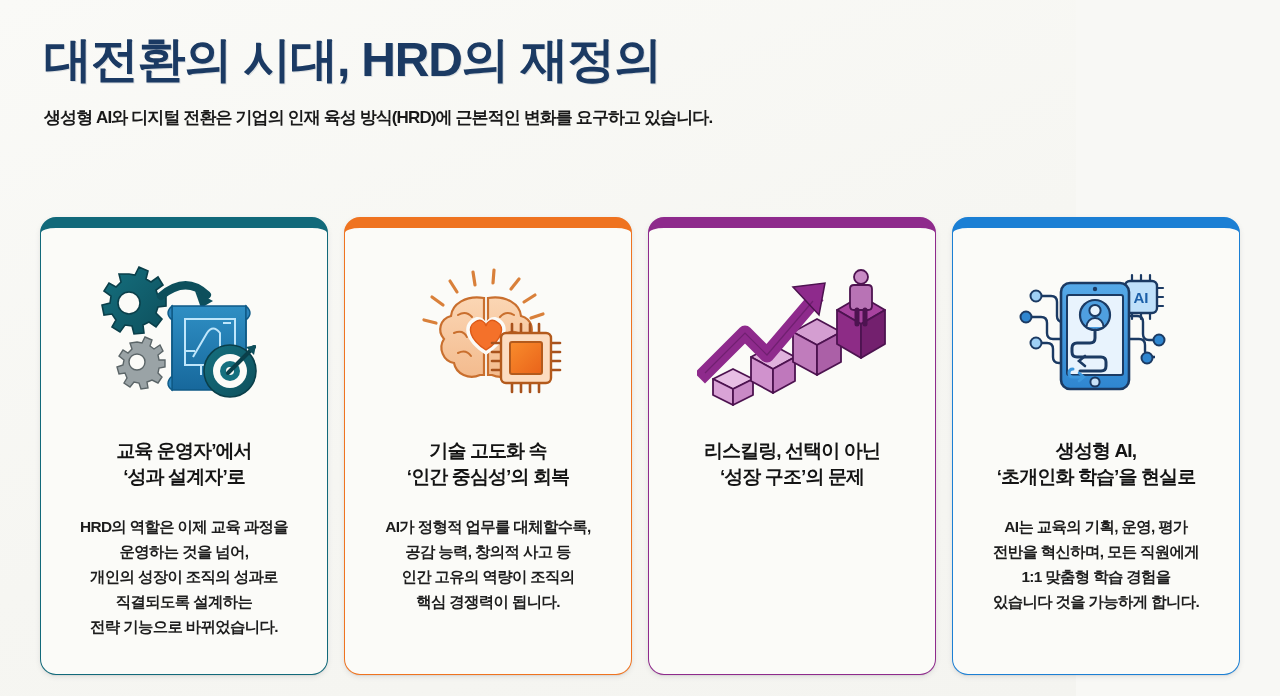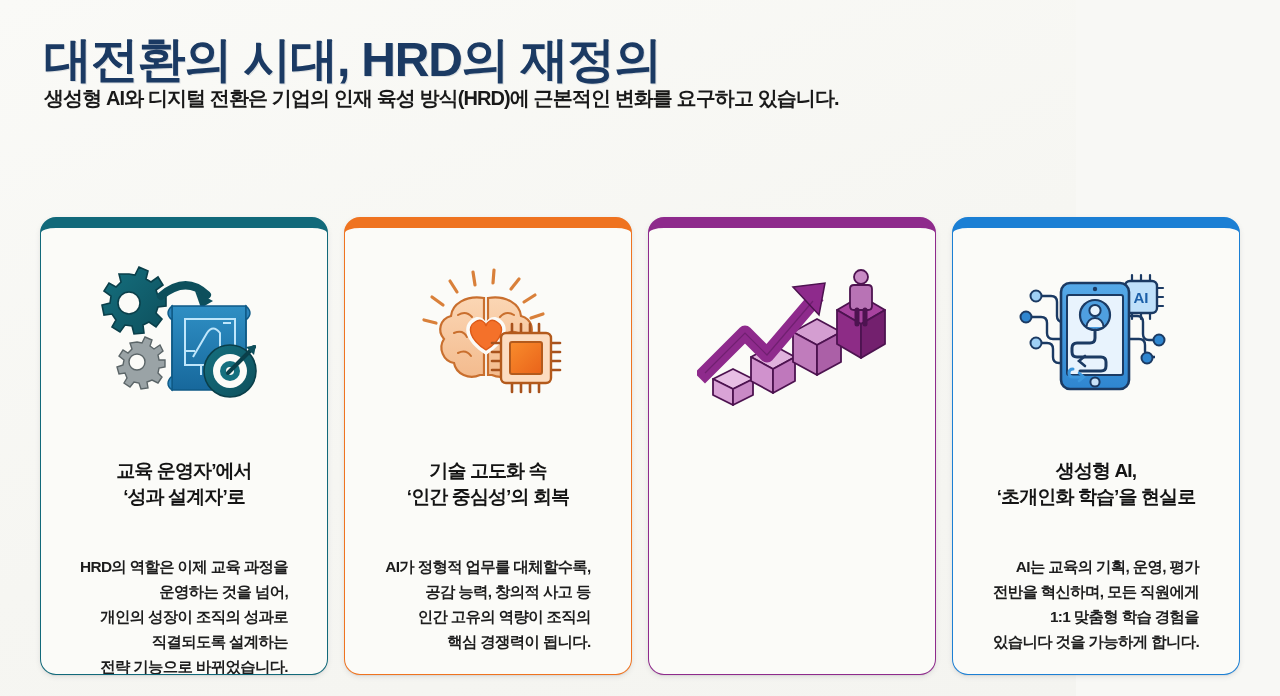--- a/index.html
+++ b/index.html
@@ -20,21 +20,22 @@
   .header{ padding:34px 0 0 44px; }
   .title{
     font-size:48px;
     font-weight:bold;
     letter-spacing:-1.2px;
     color:#1b3a63;
     line-height:1.08;
     text-shadow:1px 1px 0 rgba(120,130,150,.22);
   }
   .subtitle{
-    font-size:20px;
+    margin-top:22px;
+    font-size:17px;
     font-weight:bold;
     letter-spacing:-0.9px;
     color:#191919;
     line-height:1.2;
   }
 
   
   .cards{
     position:absolute;
     left:40px; top:217px;
@@ -49,21 +50,20 @@
     background:#fbfbf8;
     border-radius:16px;
     border:1.4px solid var(--accent);
     border-top:11px solid var(--accent);
     box-shadow:0 2px 5px rgba(90,90,100,.13), 0 1px 1px rgba(0,0,0,.06);
     display:flex;
     flex-direction:column;
     align-items:center;
     padding:8px 14px 14px 14px;
     overflow:hidden;
-    gap:20px;
   }
 
   .icon-wrap{
     height:200px;
     width:100%;
     display:flex;
     align-items:center;
     justify-content:center;
     flex:0 0 auto;
   }
@@ -79,21 +79,21 @@
     white-space:pre-line;
     margin-top:2px;
   }
   .card-body{
     margin-top:26px;
     font-size:15.4px;
     font-weight:bold;
     color:#1d1d1d;
     letter-spacing:-0.65px;
     line-height:1.62;
-    text-align:right;
+    text-align:center;
     white-space:pre-line;
   }
 </style>
 </head>
 <body>
 
 <div class="page">
 
   <div class="header">
     <h1 class="title">대전환의 시대, HRD의 재정의</h1>
@@ -268,20 +268,22 @@
           <path d="M96,26 L128,22 L122,54 Z" fill="#8e2a8c" stroke="#4d1350" stroke-width="1.5"></path>
           <path d="M8,112 L48,72 L70,94 L116,40" fill="none" stroke="#4d1350" stroke-width="1.2" opacity=".45"></path>
 
           <g transform="translate(164,10)" stroke="#4d1350" stroke-width="1.8">
             <circle cx="0" cy="6" r="7" fill="#c88bc5"></circle>
             <path d="M-11,18 q0,-4 4,-4 h14 q4,0 4,4 v17 q0,4 -4,4 h-14 q-4,0 -4,-4 Z" fill="#b873b5"></path>
             <path d="M-4,39 v14 M4,39 v14" stroke-width="5" stroke-linecap="round" fill="none"></path>
           </g>
         </svg>
       </div>
+      <div class="card-heading">리스킬링, 선택이 아닌
+‘성장 구조’의 문제</div>
     </div>
 
     <div class="card" style="--accent:#1b7fd4">
       <div class="icon-wrap">
         <svg width="190" height="150" viewBox="0 0 190 150" aria-hidden="true">
           <defs>
             <linearGradient id="c4tab" x1="0" y1="0" x2="0" y2="1">
               <stop offset="0%" stop-color="#56a9e8"></stop>
                 <stop offset="100%" stop-color="#2f86d0"></stop>
             </linearGradient>

